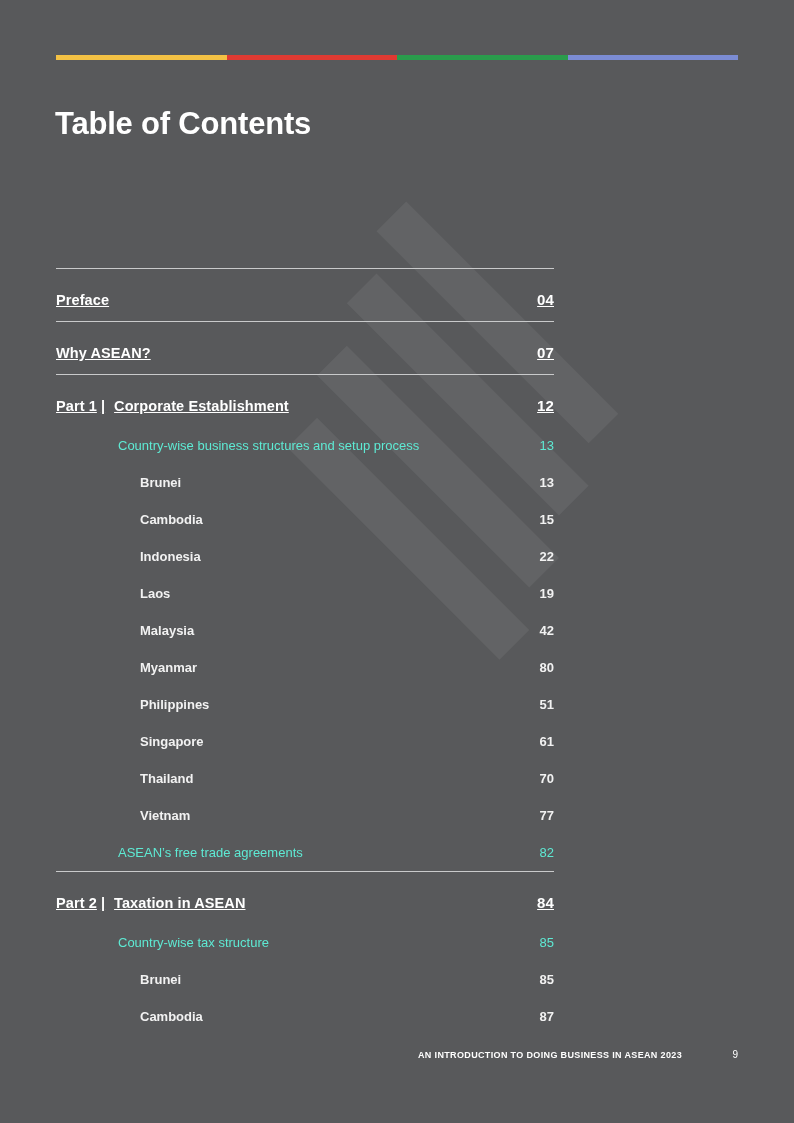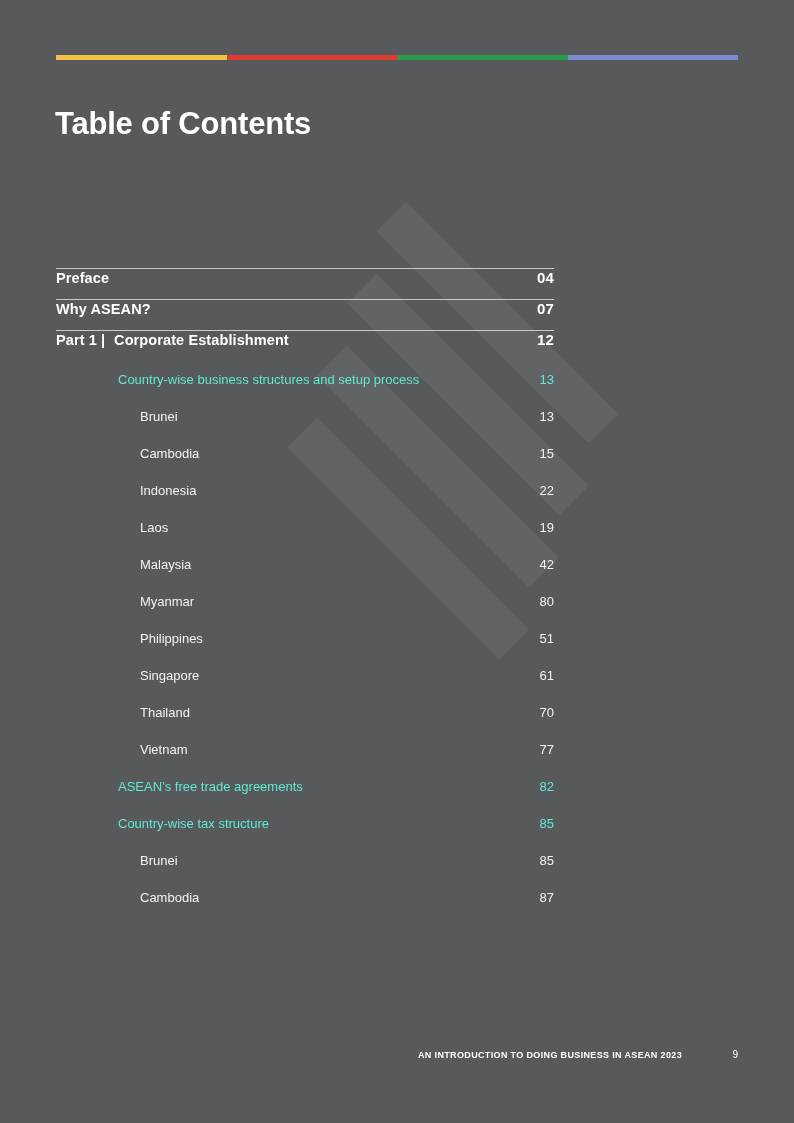--- a/index.html
+++ b/index.html
@@ -66,44 +66,45 @@
     width:100%;
   }
   .toc-row .label { white-space:nowrap; }
   .toc-row .page  { white-space:nowrap; text-align:right; }
 
   
   .lvl1 {
     border-top:1px solid #c9cacb;
     font-size:14.5px;
     font-weight:bold;
-    padding-top:0;
+    padding-top:22px;
     padding-bottom:13px;
     letter-spacing:0.1px;
+    text-decoration:underline;
   }
   .lvl1 .page { font-size:15px; font-weight:bold; }
 
   .part-num   { margin-right:2px; }
   .part-pipe  { margin:0 9px 0 2px; }
 
   
   .lvl2 {
     font-size:13px;
     font-weight:normal;
     padding-left:62px;
     padding-top:11px;
     padding-bottom:11px;
     color:#5eead4;
   }
   .lvl2 .page { font-size:13px; }
 
   
   .lvl3 {
     font-size:13px;
-    font-weight:normal;
+    font-weight:bold;
     padding-left:84px;
     padding-top:11px;
     padding-bottom:11px;
     color:#f2f2f2;
   }
   .lvl3 .page { font-size:13px; }
 
   
   #footer {
     position:absolute;
@@ -209,20 +210,24 @@
       <div class="page">70</div>
     </div>
     <div class="toc-row lvl3">
       <div class="label"><span>Vietnam</span></div>
       <div class="page">77</div>
     </div>
     <div class="toc-row lvl2">
       <div class="label"><span>ASEAN’s free trade agreements</span></div>
       <div class="page">82</div>
     </div>
+    <div class="toc-row lvl1">
+      <div class="label"><span class="part-num">Part 2</span><span class="part-pipe">|</span><span>Taxation in ASEAN</span></div>
+      <div class="page">84</div>
+    </div>
     <div class="toc-row lvl2">
       <div class="label"><span>Country-wise tax structure</span></div>
       <div class="page">85</div>
     </div>
     <div class="toc-row lvl3">
       <div class="label"><span>Brunei</span></div>
       <div class="page">85</div>
     </div>
     <div class="toc-row lvl3">
       <div class="label"><span>Cambodia</span></div>

